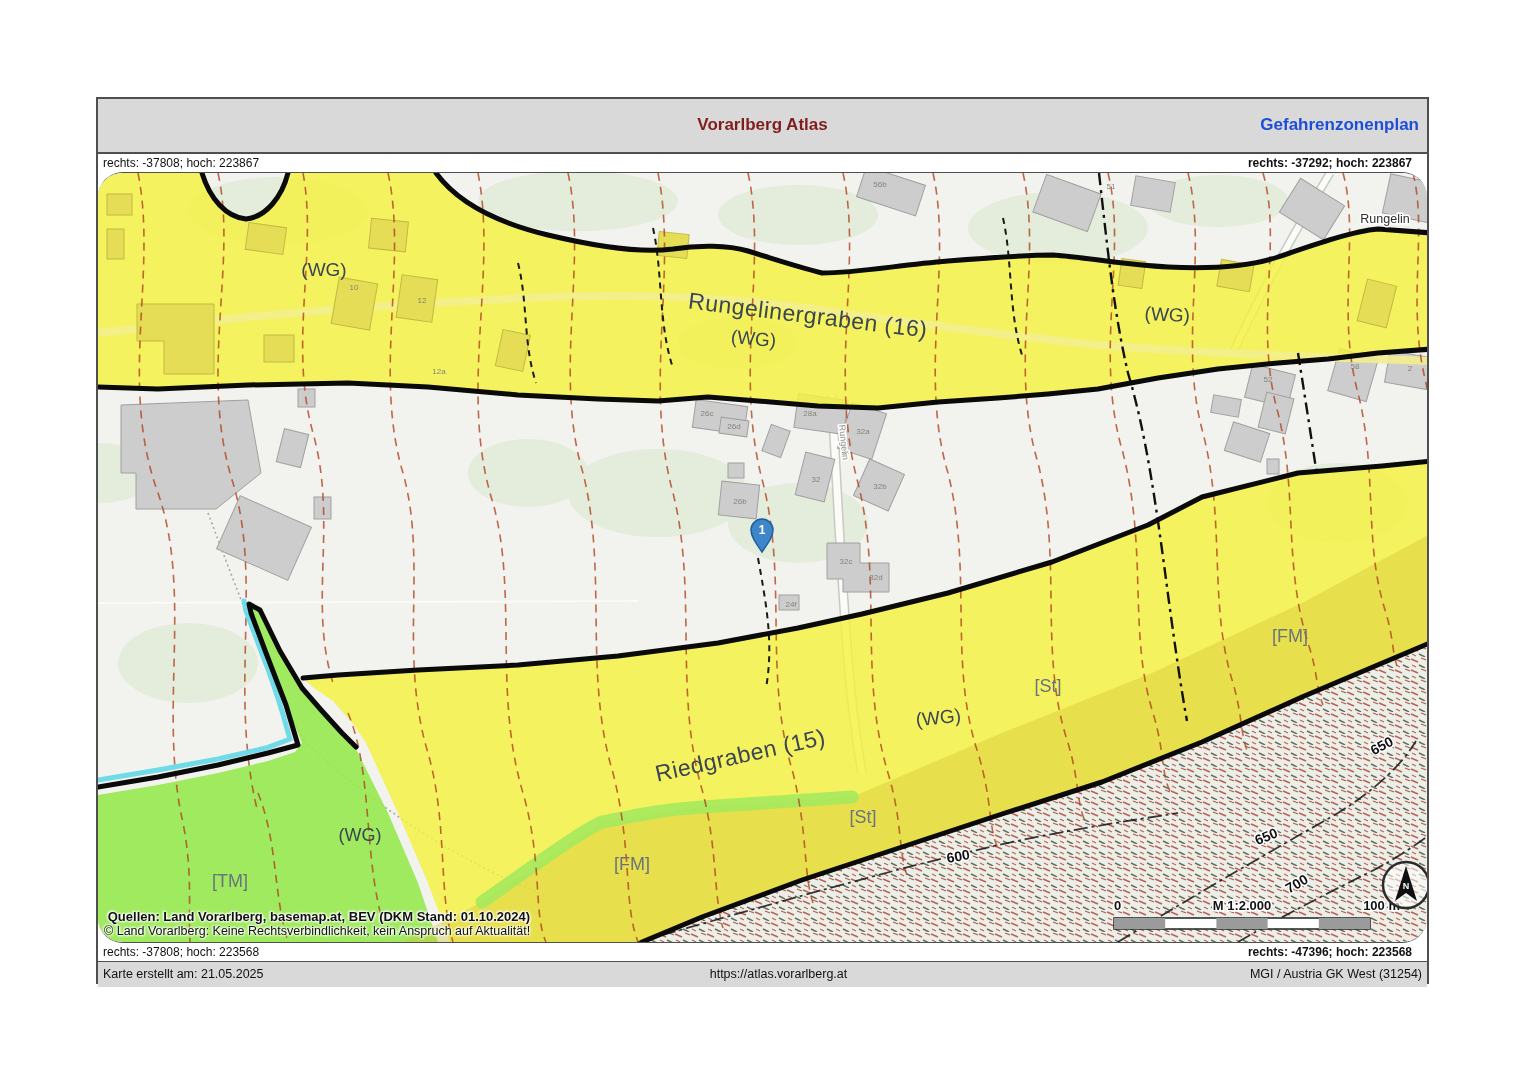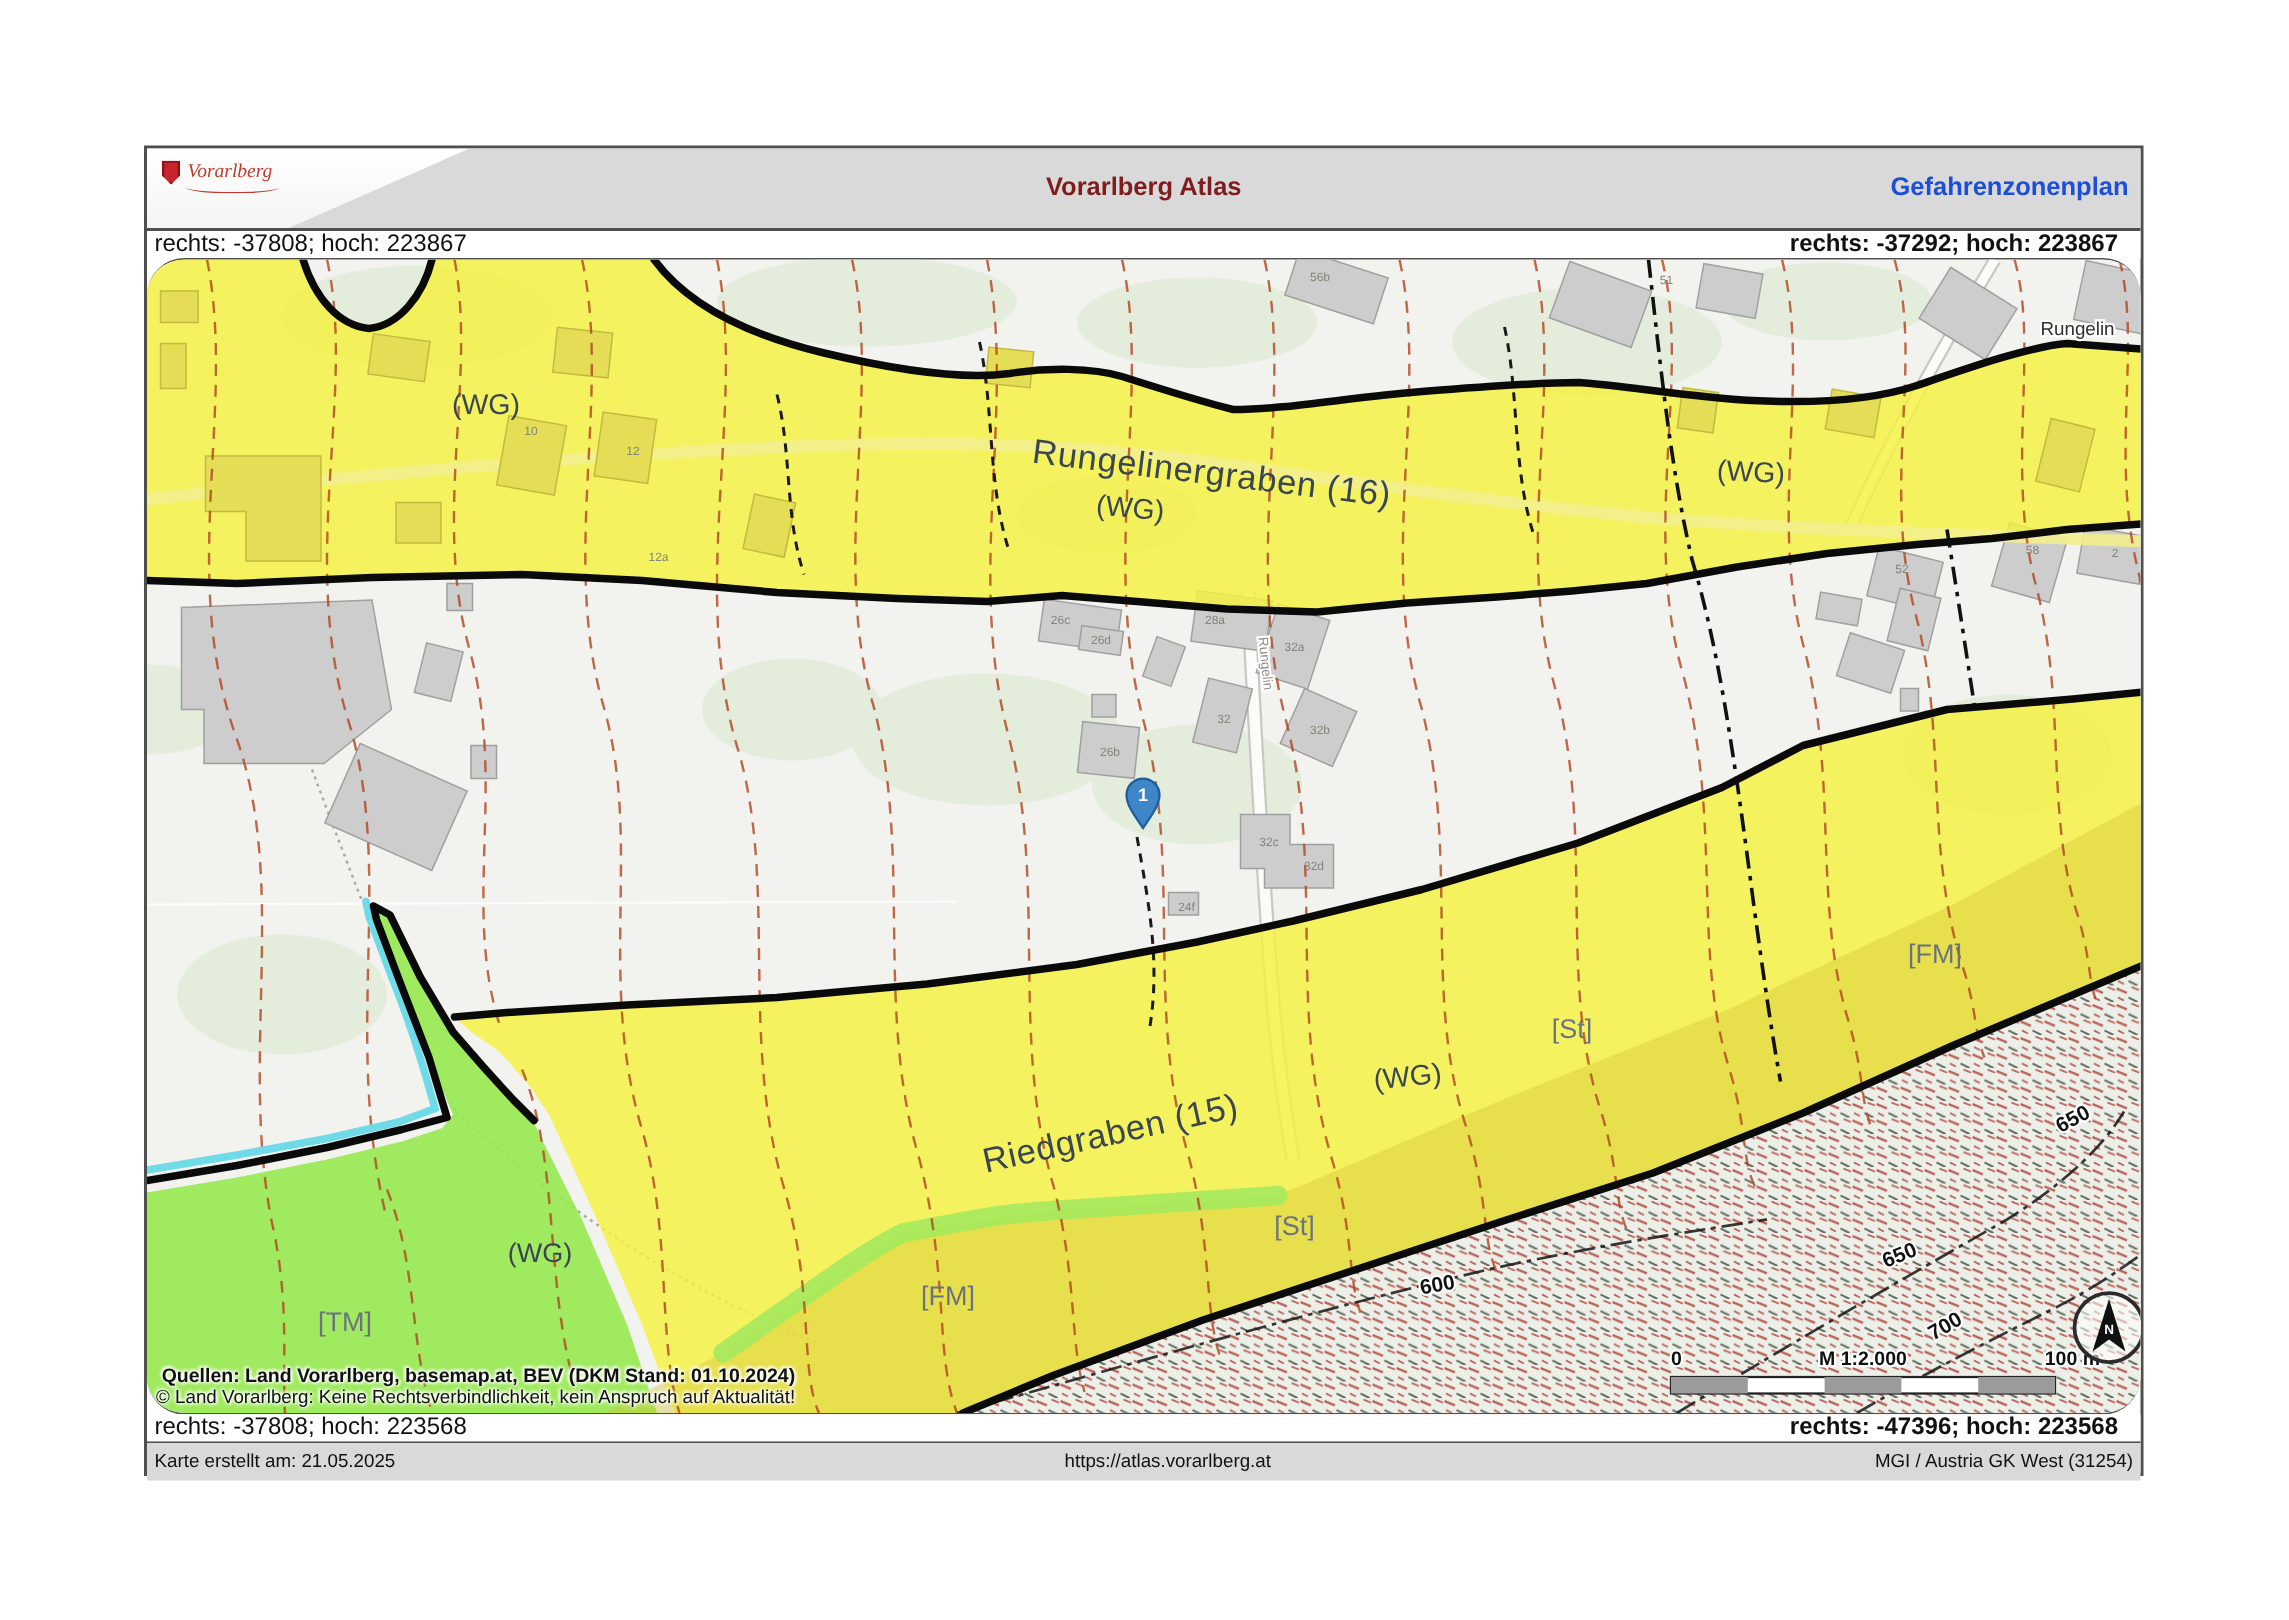--- a/index.html
+++ b/index.html
@@ -6,21 +6,21 @@
   body{width:1526px;height:1080px;position:relative;font-family:"Liberation Sans",sans-serif;color:#111;}
   .frame{position:absolute;left:96px;top:97px;width:1333px;height:887px;border:2px solid #4f4f4f;box-sizing:border-box;background:#fff;}
   .hdr{position:relative;height:55px;background:#d9d9d9;border-bottom:2px solid #4f4f4f;box-sizing:border-box;}
   .hdr-title{position:absolute;left:0;right:0;top:16px;text-align:center;font-size:17px;font-weight:bold;color:#7f1d1d;}
   .hdr-right{position:absolute;right:8px;top:16px;font-size:17px;font-weight:bold;color:#1d4ed8;}
   .logo-wrap{position:absolute;left:0;top:0;width:215px;height:53px;background:linear-gradient(#fff,#f4f4f4);clip-path:polygon(0 0,100% 0,44% 100%,0 100%);}
   .logo-inner{position:absolute;left:10px;top:8px;display:flex;align-items:flex-start;}
   .shield{width:12px;height:16px;background:#c8242c;clip-path:polygon(0 0,100% 0,100% 62%,50% 100%,0 62%);box-shadow:inset 0 0 0 1.5px #8e1118;}
   .logo-text{margin-left:5px;font-family:"Liberation Serif",serif;font-style:italic;font-size:13px;color:#c0392b;line-height:13px;}
   .swoosh{position:absolute;left:26px;top:22px;width:62px;height:7px;border-bottom:1.5px solid #c0392b;border-radius:50%;}
-  .coordrow{height:18px;background:#fff;font-size:16px;line-height:18px;position:relative;}
+  .coordrow{height:18px;background:#fff;font-size:12px;line-height:18px;position:relative;}
   .coordrow .l{position:absolute;left:5px;}
   .coordrow .r{position:absolute;right:15px;font-weight:bold;}
   .maparea{position:relative;width:100%;height:769px;border-top:1px solid #4f4f4f;border-bottom:1px solid #4f4f4f;box-sizing:content-box;background:#f2f2ee;overflow:hidden;border-radius:25px;}
   .src{position:absolute;left:6px;bottom:4px;z-index:5;
        text-shadow:0 0 3px #fff,0 0 3px #fff,1px 1px 2px #fff,-1px -1px 2px #fff;text-align:right;}
   .src .s1{font-size:13px;font-weight:bold;}
   .src .s2{font-size:12.5px;}
   .ftr{height:25px;background:#d9d9d9;border-top:1px solid #4f4f4f;font-size:12.5px;line-height:24px;position:relative;}
   .ftr .l{position:absolute;left:5px;}
   .ftr .c{position:absolute;left:0;right:0;text-align:center;padding-left:32px;}
@@ -39,27 +39,20 @@
   .halo{paint-order:stroke;stroke:#ffffff;stroke-width:3px;}
   .clab{font-weight:bold;font-size:14px;fill:#111;}
   .sbtxt{font-weight:bold;font-size:13px;fill:#111;}
 </style>
 </head>
 <body>
 
 <div class="frame">
 
   <div class="hdr">
-    <div class="logo-wrap">
-      <div class="logo-inner">
-        <div class="shield"></div>
-        <div class="logo-text">Vorarlberg</div>
-      </div>
-      <div class="swoosh"></div>
-    </div>
     <div class="hdr-title">Vorarlberg Atlas</div>
     <div class="hdr-right">Gefahrenzonenplan</div>
   </div>
 
   <div class="coordrow">
     <span class="l">rechts: -37808; hoch: 223867</span>
     <span class="r">rechts: -37292; hoch: 223867</span>
   </div>
 
   <div class="maparea">

